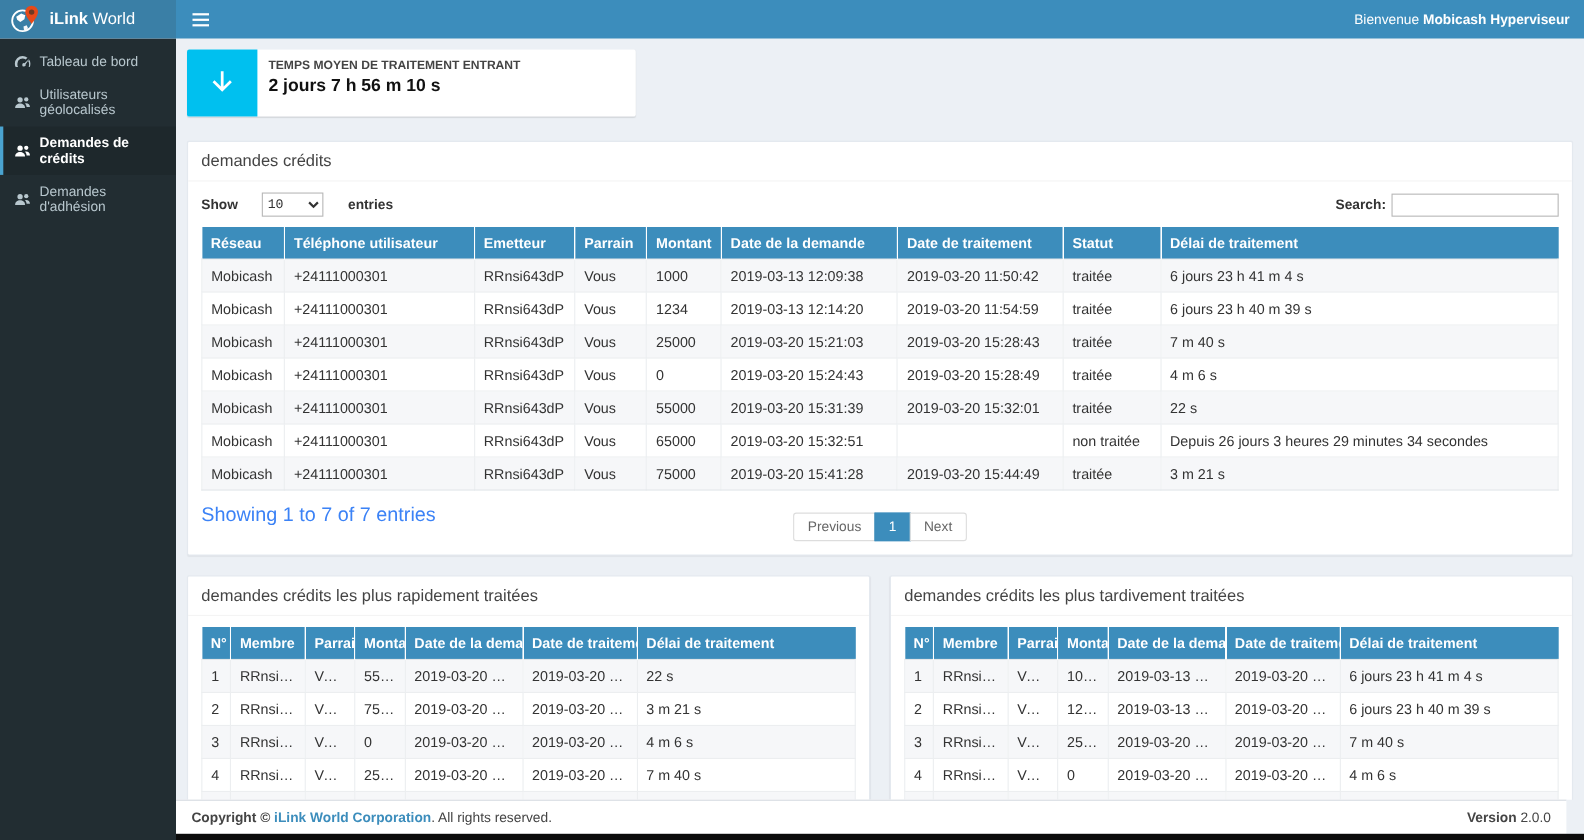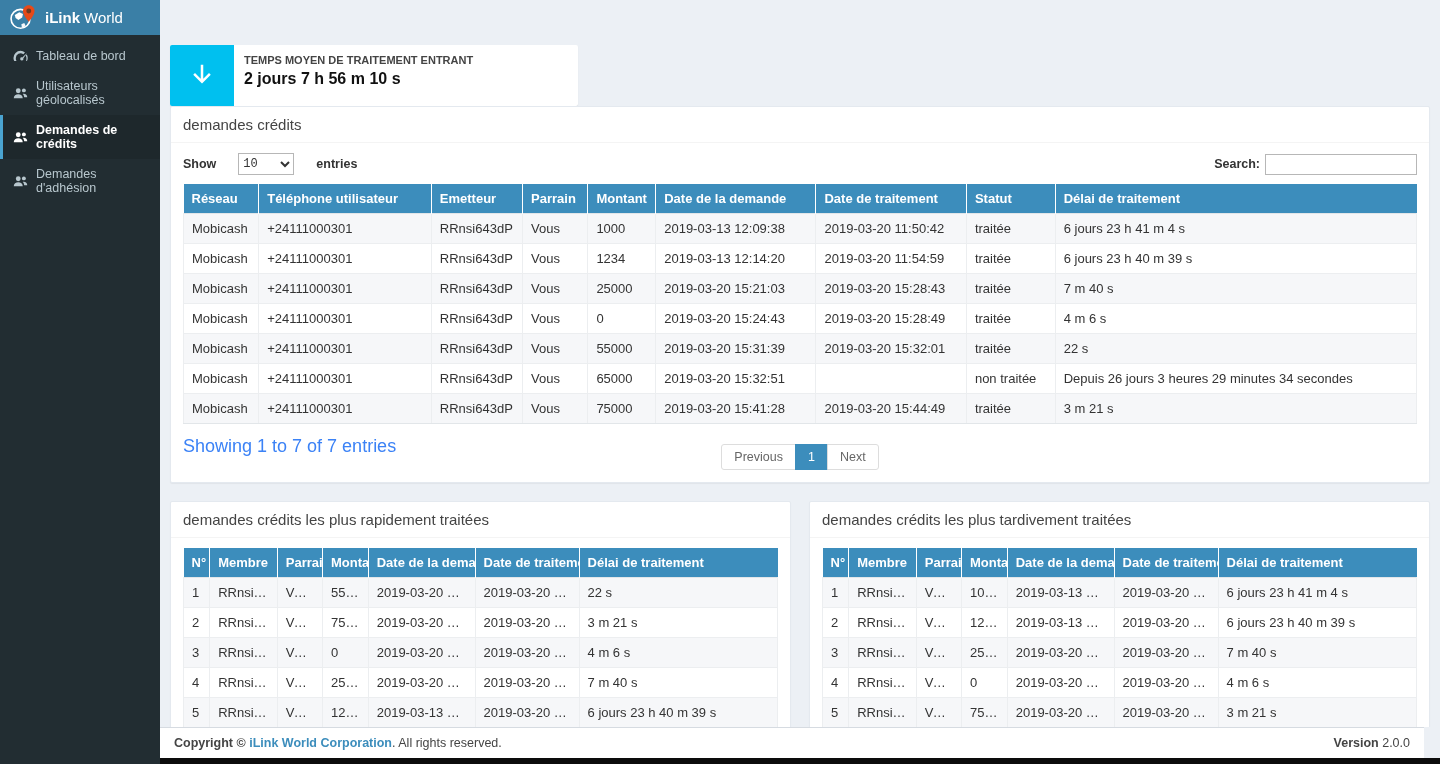--- a/index.html
+++ b/index.html
@@ -40,21 +40,21 @@
   .sidebar-item.active { background:#1e282c; color:#fff; border-left-color:#4aa3d0; font-weight:bold; }
   .sidebar-item .micon { flex:0 0 16px; display:flex; align-items:center; }
   .sidebar-item svg { fill:currentColor; }
 
   
   .content-wrapper { position:absolute; left:160px; top:35px; right:0; bottom:37px; padding:10px; overflow:hidden; }
 
   
   .info-box {
     width:408px; height:61px; background:#fff; display:flex; align-items:stretch;
-    box-shadow:0 1px 1px rgba(0,0,0,0.1); border-radius:2px; margin-bottom:0;
+    box-shadow:0 1px 1px rgba(0,0,0,0.1); border-radius:2px; margin-bottom:22px;
   }
   .info-box-icon { flex:0 0 64px; background:#00c0ef; display:flex; align-items:center; justify-content:center; border-radius:2px 0 0 2px; }
   .info-box-content { padding:9px 10px; }
   .info-box-title { font-size:11px; font-weight:bold; color:#444; margin-bottom:4px; }
   .info-box-value { font-size:16px; font-weight:bold; color:#111; }
 
   
   .box { background:#fff; border:1px solid #e4e9ef; box-shadow:0 1px 1px rgba(0,0,0,0.05); border-radius:2px; margin-bottom:18px; }
   .box-header { padding:9px 12px; border-bottom:1px solid #f4f4f4; font-size:15px; color:#444; }
   .box-body { padding:10px 12px 12px; }
@@ -134,20 +134,28 @@
         <circle cx="14" cy="18" r="11.5" fill="none" stroke="#fff" stroke-width="2"></circle>
         <path fill="#fff" d="M7 13.5l5.5-3.5 4.5 2-1 4.5-4.5 3-3.5-2.5z"></path>
         <path fill="#fff" d="M15 24.5l3.5-1.5 1.5 3-2.5 3.5-2-1.5z" opacity="0.95"></path>
         <path fill="#e64a19" d="M24 1.5c-3.9 0-7 3.1-7 7 0 5 7 13 7 13s7-8 7-13c0-3.9-3.1-7-7-7z"></path>
         <circle cx="24" cy="8.5" r="3" fill="#6e3a22"></circle>
       </svg>
     </span>
     <span>
       <span class="brand-bold">iLink</span><span class="brand-light">World</span>
     </span>
+  </div>
+  <div class="navbar">
+    <span class="hamburger">
+        <i></i>
+        <i></i>
+        <i></i>
+      </span>
+    <span class="welcome"><span>Bienvenue </span><b>Mobicash Hyperviseur</b></span>
   </div>
 </header>
 
 <aside class="sidebar">
   <div class="sidebar-item">
     <span class="micon">
       <svg width="15" height="12" viewBox="0 0 16 12">
           <path d="M8 .5A7.5 7.5 0 0 0 .5 8c0 1.2.3 2.3.8 3.2h2.4A5 5 0 0 1 3 8a5 5 0 0 1 8-4l1.8-1.7A7.4 7.4 0 0 0 8 .5z"></path>
           <path d="M14.9 2.9l-5 4.6A1.7 1.7 0 1 0 11 8.6z"></path>
           <path d="M13.3 5.3c.8 1 1.2 2.4 1 3.9l-.3 2h.9c.5-.9.8-2 .8-3.2 0-1.3-.4-2.6-1.1-3.6z"></path>

